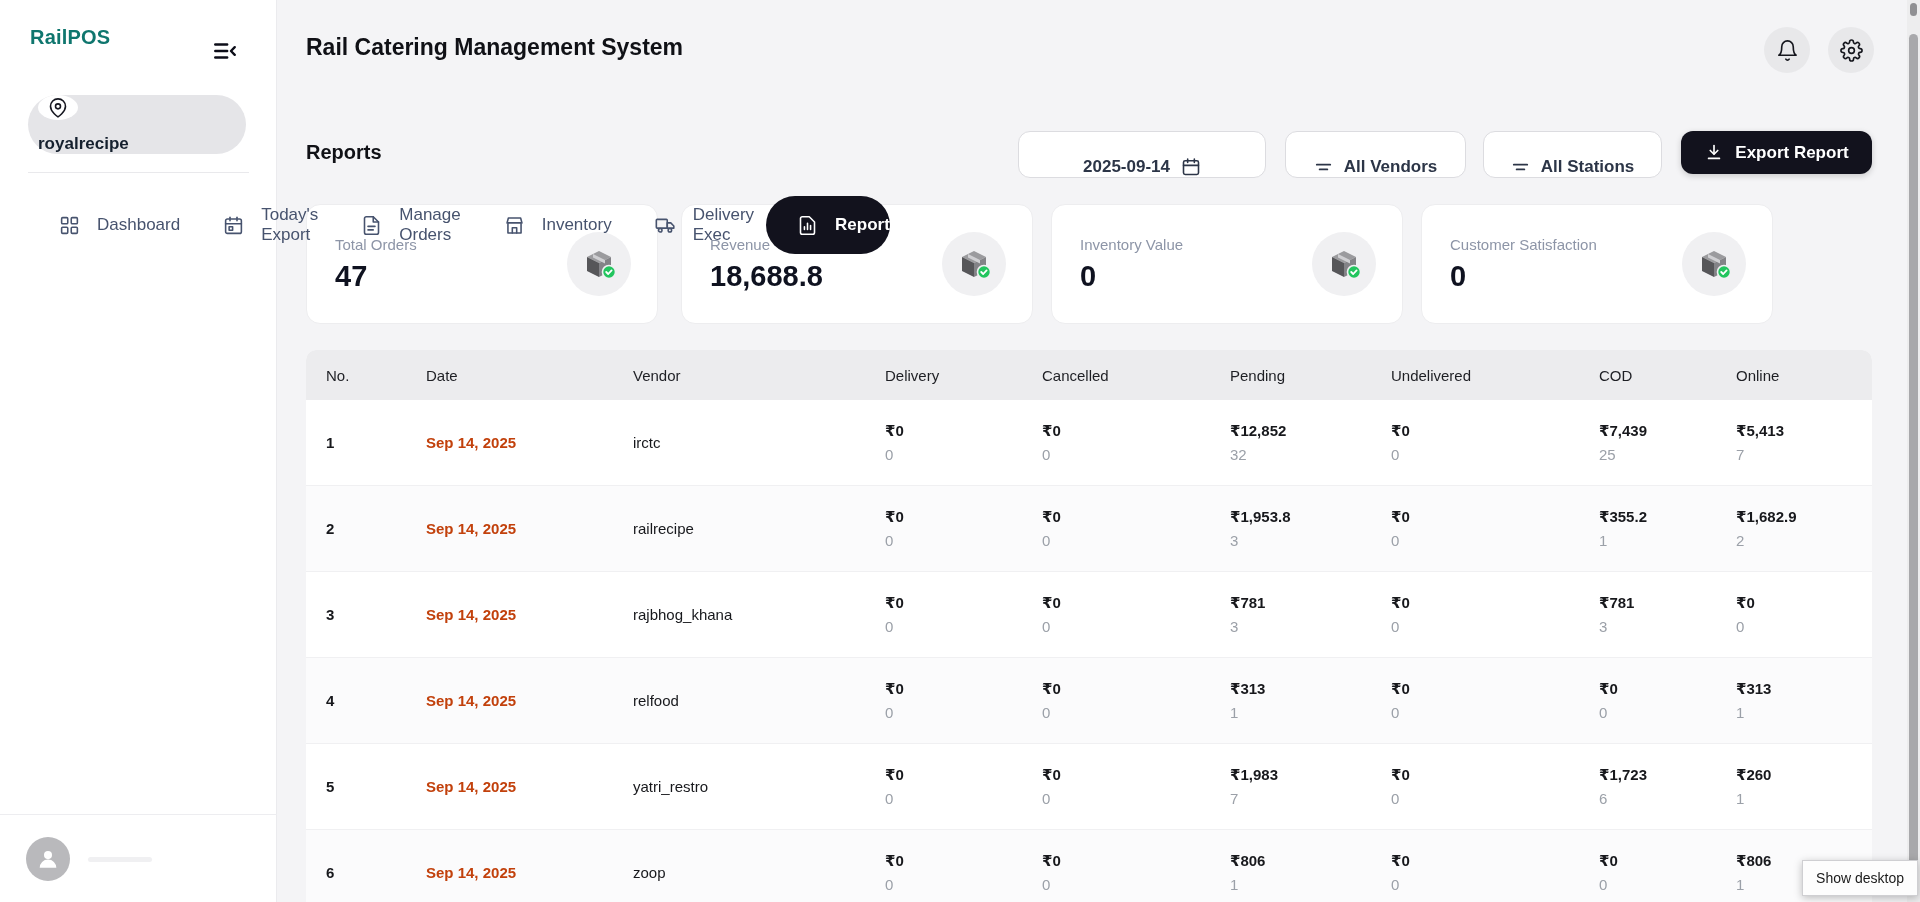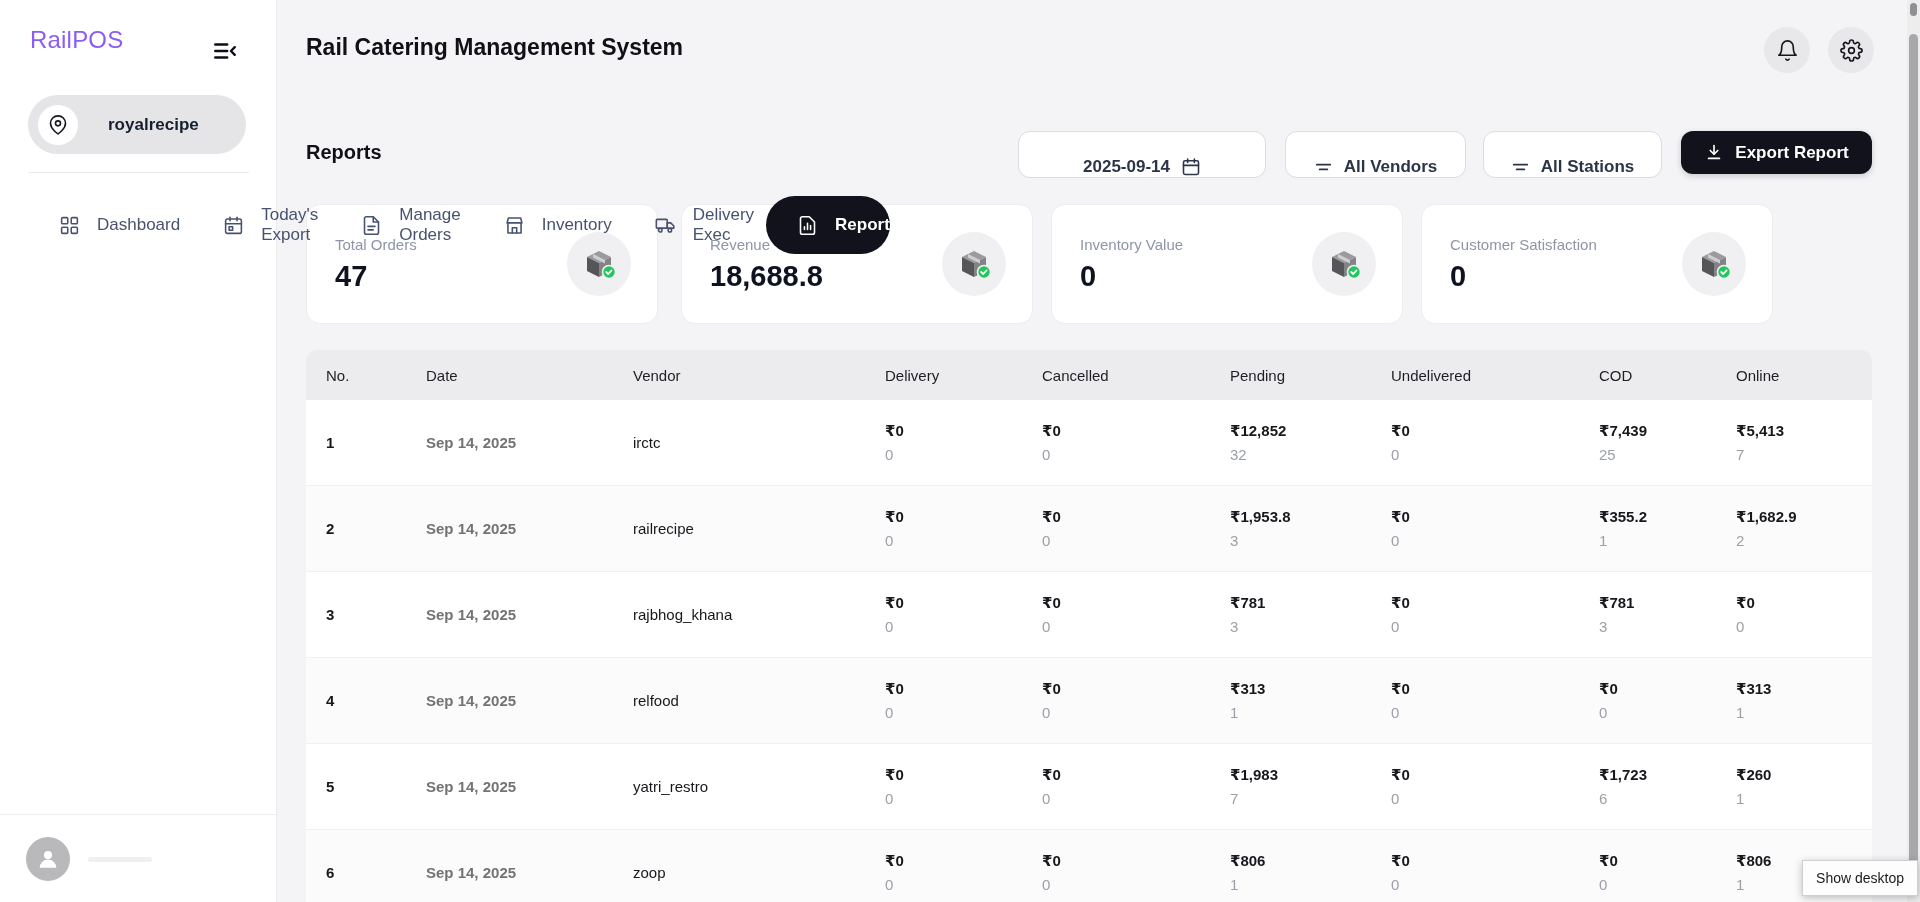--- a/index.html
+++ b/index.html
@@ -6,27 +6,27 @@
   html,body { width:1920px; height:902px; overflow:hidden; }
   body {
     font-family:"Liberation Sans","DejaVu Sans",sans-serif;
     background:#f4f4f6; position:relative; color:#17181c;
   }
   svg { display:block; }
 
   
   #sidebar { position:absolute; left:0; top:0; width:277px; height:902px;
     background:#ffffff; border-right:1px solid #ebebee; z-index:5; }
-  .logo { position:absolute; left:30px; top:26px; font-size:24px; font-weight:400;
-    letter-spacing:.2px; color:#8b5cf6; }
+  .logo { position:absolute; left:30px; top:26px; font-size:20px; font-weight:700;
+    letter-spacing:.2px; color:#0f766e; }
   .collapse-btn { position:absolute; left:212px; top:38px; width:30px; height:28px;
     color:#0c0d18; cursor:pointer; }
   .loc-pill { position:absolute; left:28px; top:95px; width:218px; height:59px;
-    background:#e5e5e8; border-radius:30px; display:flex; align-items:center;
-    gap:30px; padding-left:10px; cursor:pointer; }
+    background:#e5e5e8; border-radius:30px; display:flex; 
+    gap:14px; padding-left:10px; cursor:pointer;flex-direction:column; }
   .loc-circle { width:40px; height:40px; border-radius:50%; background:#ffffff;
     display:flex; align-items:center; justify-content:center; color:#15161f; }
   .loc-label { font-size:17px; font-weight:600; color:#15202e; }
   .sidebar-divider { position:absolute; left:28px; top:172px; width:221px; height:1px; background:#e9e9ec; }
 
   .menu { position:absolute; left:28px; top:196px; width:221px; display:flex;
     flex-direction:row; gap:12px; }
   .menu-item { height:58px; display:flex; align-items:center; gap:17px;
     padding-left:31px; border-radius:30px; color:#47536e; font-size:17px;
     font-weight:500; cursor:pointer; }
@@ -80,21 +80,21 @@
     background:#ffffff; border-radius:10px 10px 0 0; overflow:hidden; }
   .trow { display:grid;
     grid-template-columns:100px 207px 252px 157px 188px 161px 208px 137px 1fr;
     padding-left:20px; align-items:center; }
   .thead { height:50px; background:#ececee; font-size:15px; font-weight:500;
     color:#1e1f24; }
   .tr { height:86px; background:#ffffff; border-bottom:1px solid #f0f0f2;
     font-size:15px; cursor:pointer; }
   .tr.even { background:#fbfbfc; }
   .no-cell { font-weight:600; color:#17181c; }
-  .date-cell { font-weight:600; color:#737373; }
+  .date-cell { font-weight:600; color:#c2410c; }
   .vendor-cell { font-weight:500; color:#17181c; }
   .money-cell { display:flex; flex-direction:column; gap:6px; }
   .money-cell .amt { font-weight:600; color:#17181c; }
   .money-cell .cnt { color:#9ba0a8; }
 
   
   #scrollbar { position:absolute; right:0; top:0; width:13px; height:902px;
     background:#ededee; z-index:8; }
   #scroll-up-nub { position:absolute; left:3px; top:3px; width:7px; height:13px;
     border-radius:4px; background:#909093; cursor:pointer; }

